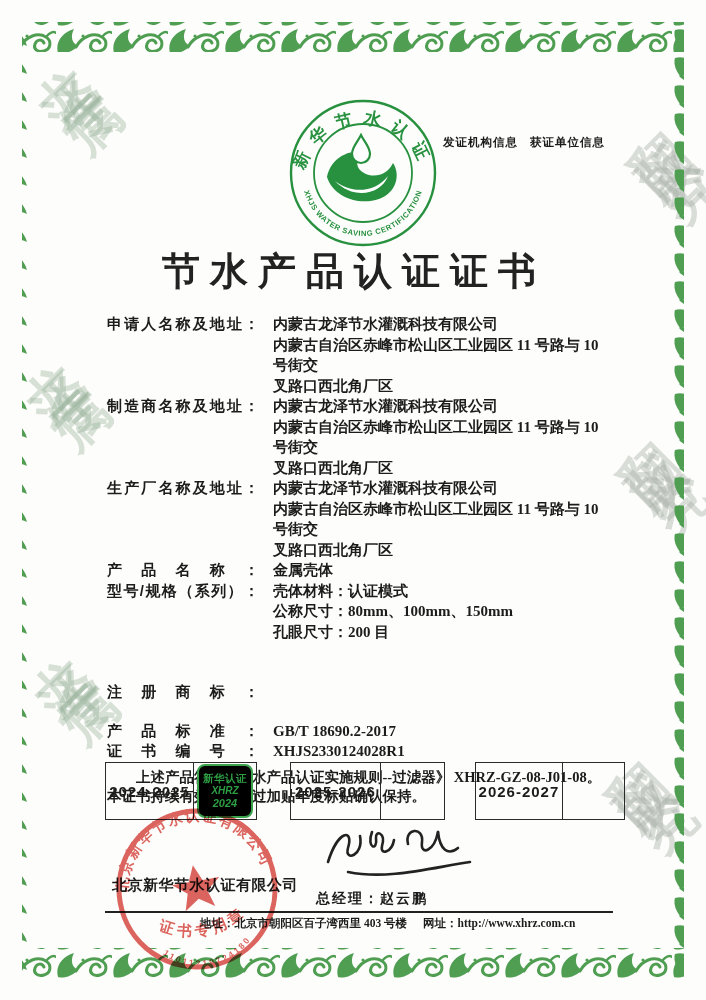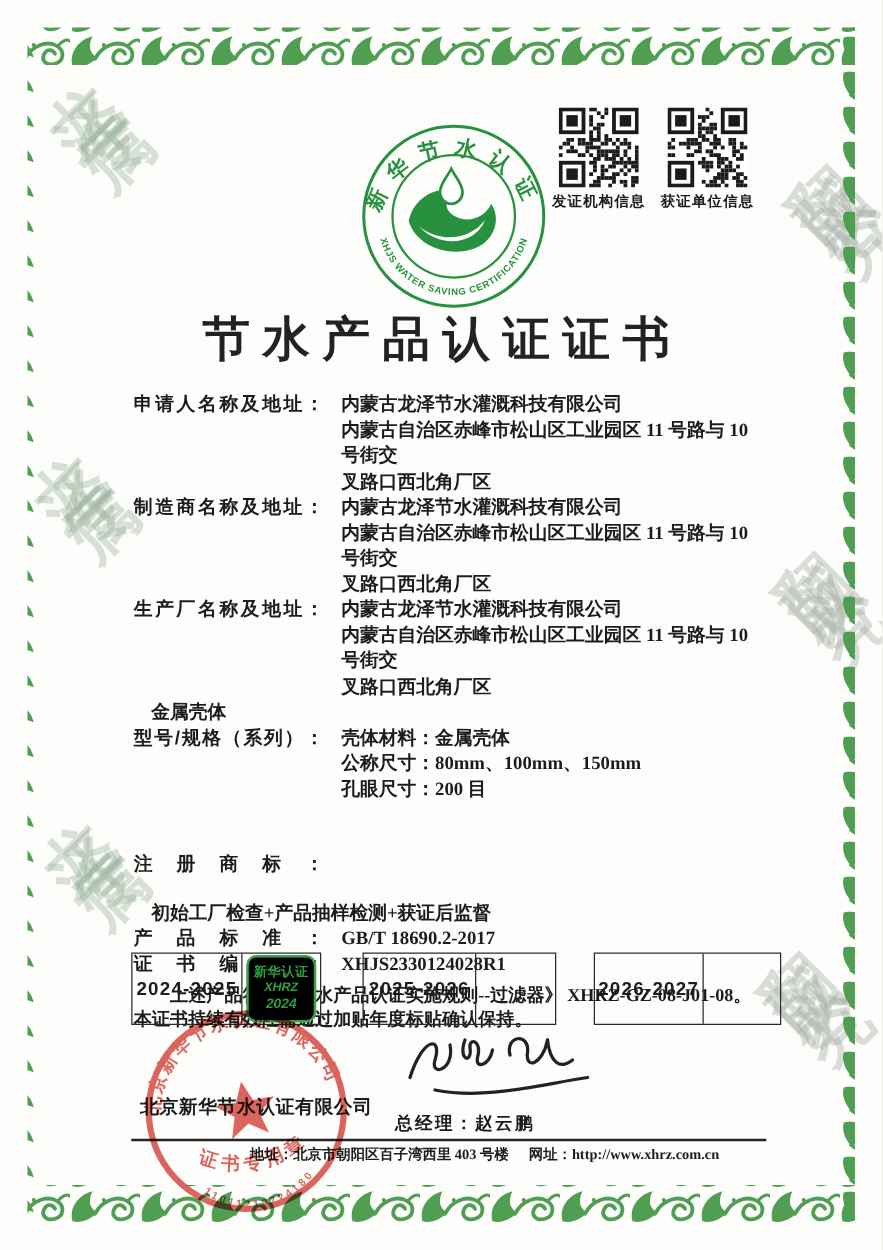--- a/index.html
+++ b/index.html
@@ -10,21 +10,21 @@
   
   .wm{position:absolute;z-index:0;writing-mode:vertical-rl;transform:rotate(-45deg);
       transform-origin:top left;font-family:"Liberation Sans",sans-serif;
       font-size:54px;font-weight:700;letter-spacing:14px;color:rgba(150,176,152,.38);
       white-space:nowrap;}
   .wm.gray{color:rgba(168,176,168,.42);}
   
   .abs{position:absolute;z-index:2;}
   .logo{left:288px;top:98px;width:150px;height:150px;}
   .qr-wrap{left:443px;top:86px;display:flex;gap:15px;}
-  .qr-col{width:72px;display:flex;flex-direction:column;align-items:center;}
+  .qr-col{width:72px;display:flex;align-items:flex-end;}
   .qr{width:64px;height:64px;background:#fff;}
   .qr-label{margin-top:4px;font-family:"Liberation Sans",sans-serif;font-size:11.5px;
             font-weight:700;letter-spacing:1px;white-space:nowrap;}
   .title{left:0;right:0;top:246px;text-align:center;font-family:"Liberation Sans",sans-serif;
          font-size:38px;font-weight:900;letter-spacing:10px;padding-left:2px;color:#222;}
   .info{left:107px;top:314px;width:508px;}
   .info-row{display:flex;}
   .info-label{width:152px;flex:none;font-family:"Liberation Sans",sans-serif;font-weight:700;
               font-size:15px;line-height:20.5px;text-align:justify;text-align-last:justify;}
   .info-value{flex:1;padding-left:14px;font-weight:600;font-size:15px;line-height:20.5px;}
@@ -410,42 +410,40 @@
     </div>
     <div class="info-row">
       <div class="info-label">生产厂名称及地址：</div>
       <div class="info-value">
         <div>内蒙古龙泽节水灌溉科技有限公司</div>
         <div>内蒙古自治区赤峰市松山区工业园区 11 号路与 10 号街交</div>
         <div>叉路口西北角厂区</div>
       </div>
     </div>
     <div class="info-row">
+      <div class="info-label">产品名称：</div>
       <div class="info-value">
         <div>金属壳体</div>
       </div>
     </div>
     <div class="info-row">
       <div class="info-label">型号/规格（系列）：</div>
       <div class="info-value">
-        <div>壳体材料：金属壳体</div>
+        <div>壳体材料：认证模式</div>
         <div>公称尺寸：80mm、100mm、150mm</div>
         <div>孔眼尺寸：200 目</div>
       </div>
     </div>
     <div class="info-row mt-lg">
       <div class="info-label">注册商标：</div>
       <div class="info-value">
         <div></div>
       </div>
     </div>
     <div class="info-row mt-md">
-      <div class="info-value">
-        <div>初始工厂检查+产品抽样检测+获证后监督</div>
-      </div>
     </div>
     <div class="info-row">
       <div class="info-label">产品标准：</div>
       <div class="info-value">
         <div>GB/T 18690.2-2017</div>
       </div>
     </div>
     <div class="info-row">
       <div class="info-label">证书编号：</div>
       <div class="info-value">

